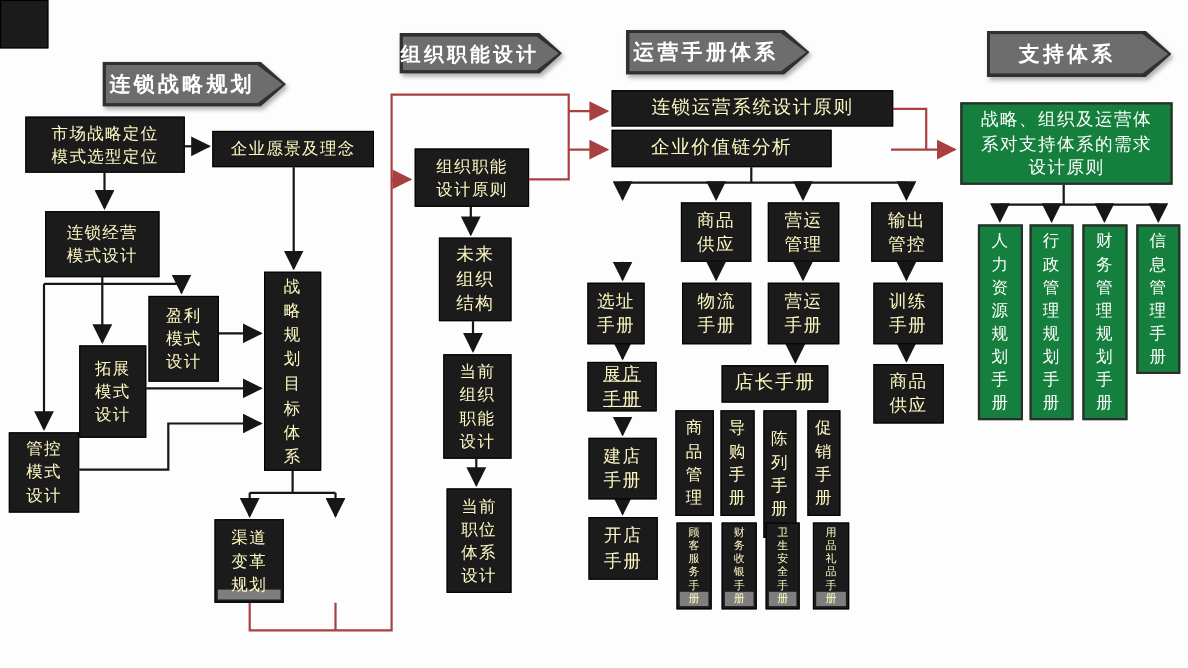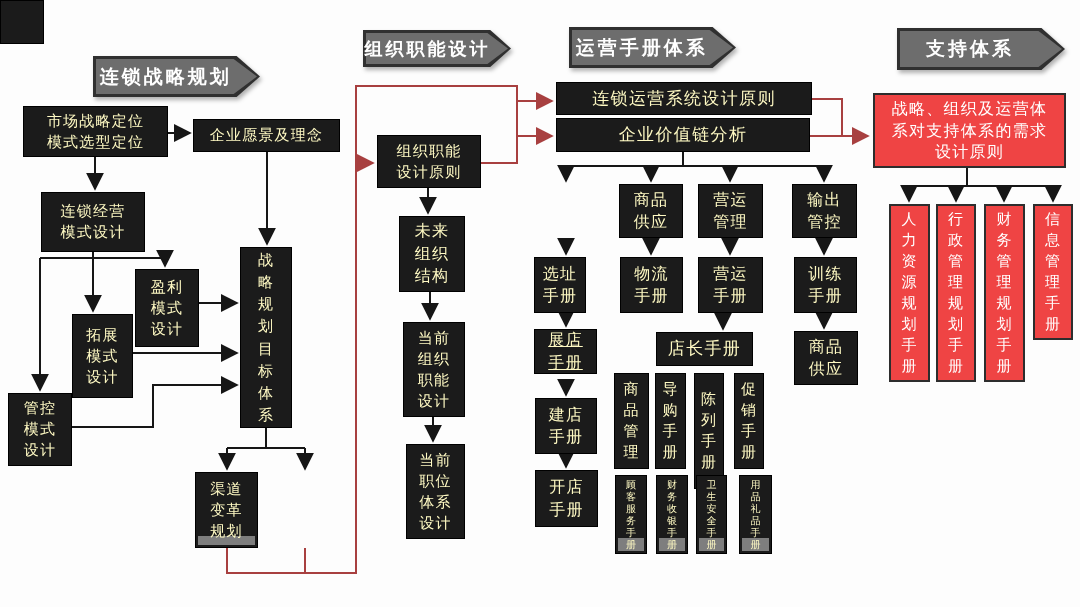--- a/index.html
+++ b/index.html
@@ -12,21 +12,21 @@
   
   .bb{
     position:absolute;z-index:2;box-sizing:border-box;
     background:#1b1b1b;border:1px solid #000;
     color:#fef9c3;display:flex;align-items:center;justify-content:center;
     text-align:center;
   }
   
   .gb{
     position:absolute;z-index:2;box-sizing:border-box;
-    background:#ef4444;border:2px solid #2d2d2d;
+    background:#15803d;border:2px solid #2d2d2d;
     color:#fff;display:flex;align-items:center;justify-content:center;
     text-align:center;
   }
   .t{display:inline-block;word-break:break-all;line-height:1.4;letter-spacing:.08em;position:relative;z-index:2;}
   .w1 .t{width:1.3em;}
   .w2 .t{width:2.3em;}
   .w4 .t{width:4.5em;}
   .w6 .t{width:6.6em;}
   .w9 .t{width:9.8em;line-height:1.35;}
   .tall .t{line-height:1.48;}
@@ -163,21 +163,21 @@
   <div class="bb w2" style="left:403px;top:322px;width:62px;height:95px;font-size:15px;">
       <span class="t">当前组织职能设计</span>
     </div>
   <div class="bb w2" style="left:406px;top:444px;width:59px;height:95px;font-size:15px;">
       <span class="t">当前职位体系设计</span>
     </div>
 
   <div class="bb" style="left:556px;top:82px;width:256px;height:33px;font-size:17px;letter-spacing:2px;">
       <span class="t">连锁运营系统设计原则</span>
     </div>
-  <div class="bb" style="left:556px;top:118px;width:254px;height:34px;font-size:17px;letter-spacing:2px;">
+  <div class="bb" style="left:556px;top:118px;width:200px;height:34px;font-size:17px;letter-spacing:2px;">
       <span class="t">企业价值链分析</span>
     </div>
 
   <div class="bb w2" style="left:619px;top:184px;width:64px;height:54px;font-size:16px;">
       <span class="t">商品供应</span>
     </div>
   <div class="bb w2" style="left:698px;top:184px;width:65px;height:54px;font-size:16px;">
       <span class="t">营运管理</span>
     </div>
   <div class="bb w2" style="left:792px;top:184px;width:65px;height:54px;font-size:16px;">

